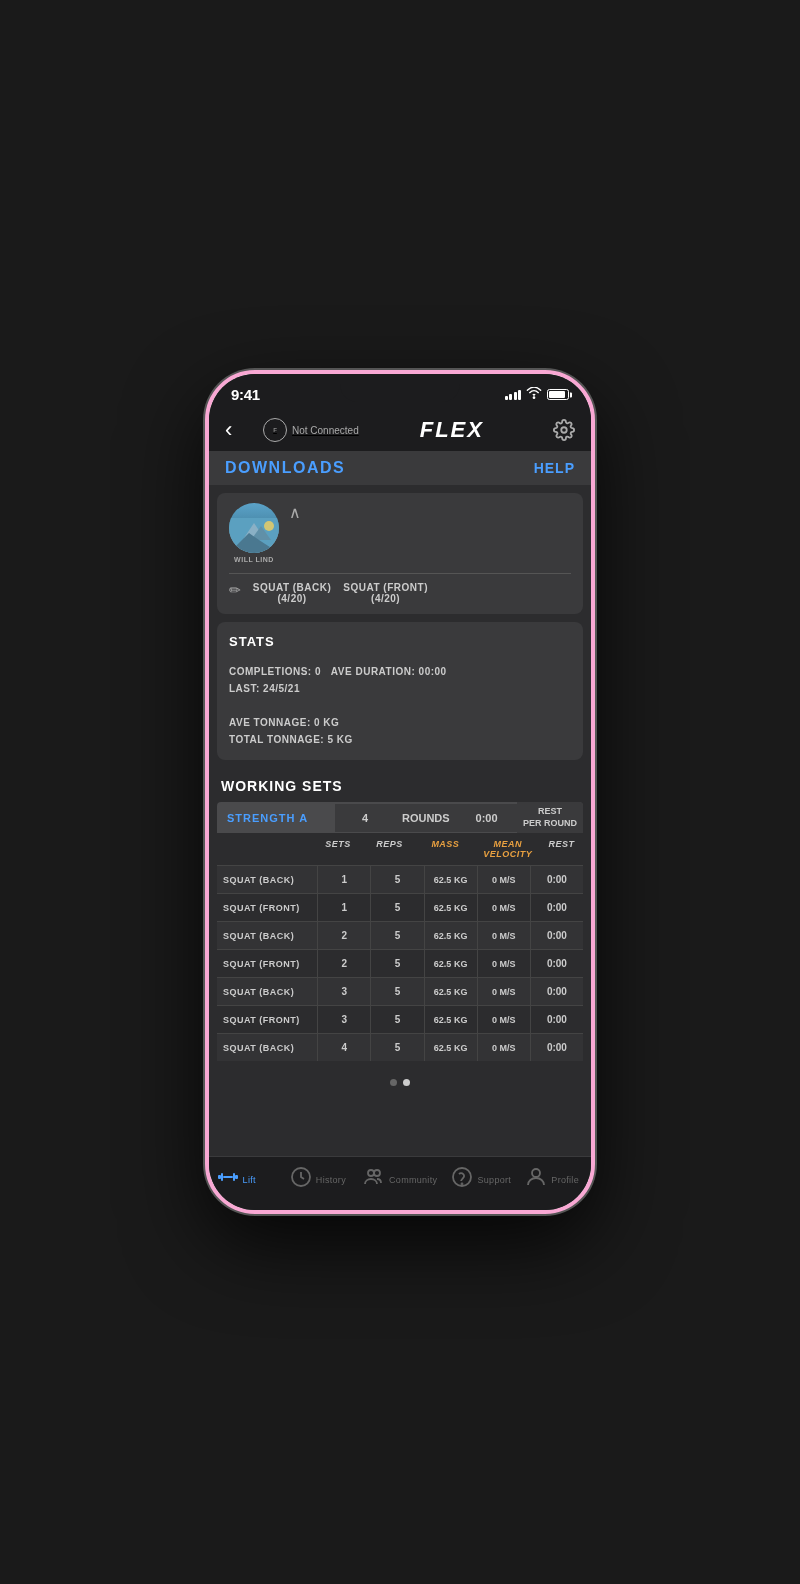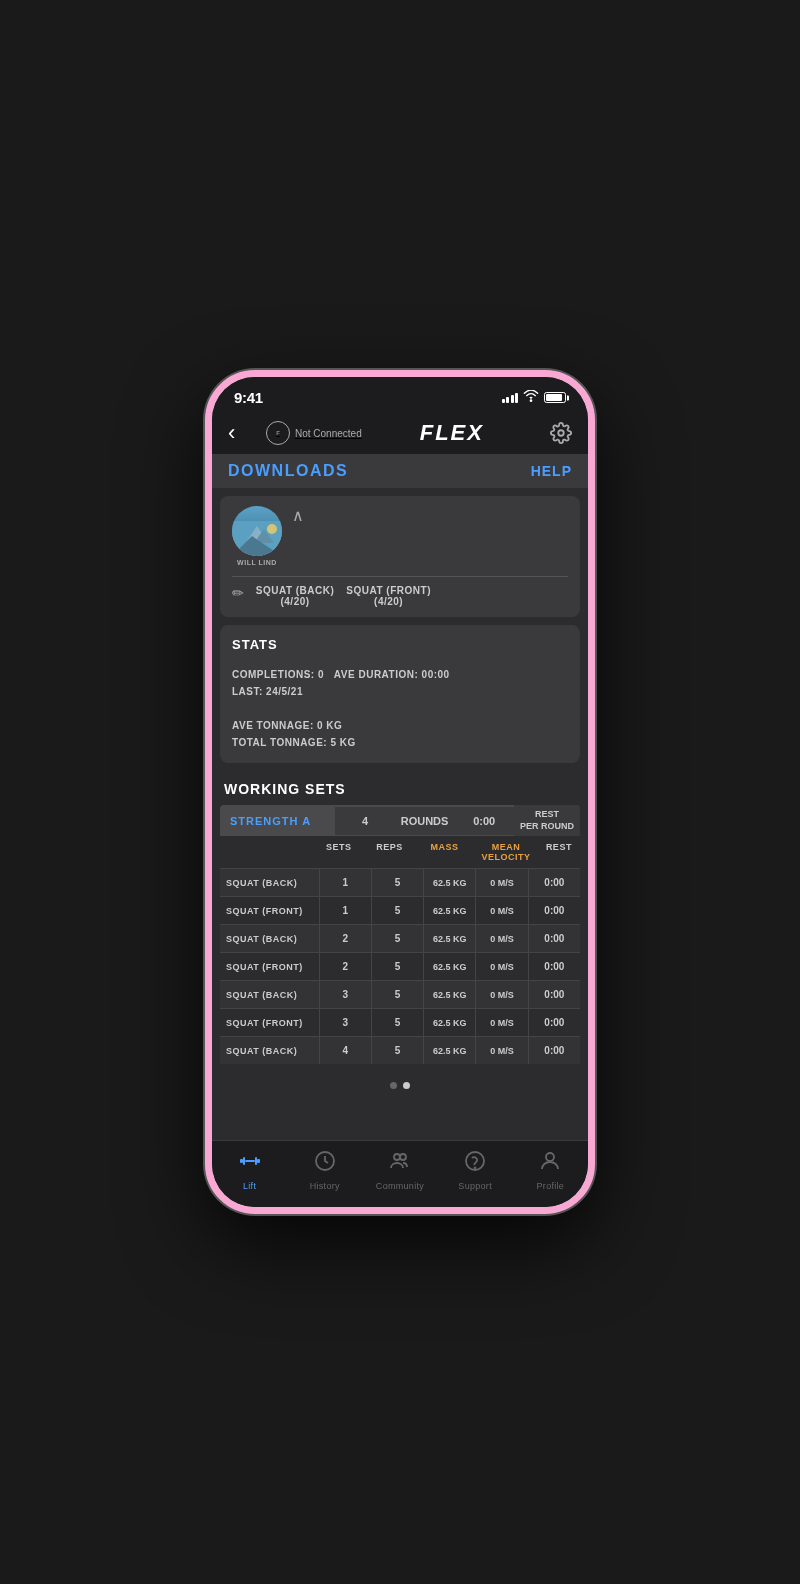--- a/index.html
+++ b/index.html
@@ -9,21 +9,21 @@
       justify-content: center;
       align-items: center;
       min-height: 100vh;
       font-family: -apple-system, BlinkMacSystemFont, 'Helvetica Neue', Arial, sans-serif;
     }
     .phone-frame {
       width: 390px;
       height: 844px;
       background: #ffffff;
       border-radius: 50px;
-      border: 7px solid #f9a8d4;
+      border: 4px solid #f9a8d4;
       overflow: hidden;
       position: relative;
       box-shadow: 0 0 0 2px #555, 0 30px 80px rgba(0,0,0,0.8);
     }
     .phone-screen {
       width: 100%;
       height: 100%;
       background: #2c2c2e;
       overflow: hidden;
       display: flex;
@@ -353,20 +353,21 @@
       text-align: center;
       font-size: 9px;
       font-weight: 700;
       color: #ccc;
       background: #3a3a3c;
       line-height: 1.3;
     }
     .col-headers {
       display: flex;
       background: #2c2c2e;
+      font-style: italic;
     }
     .col-header {
       padding: 6px 4px;
       text-align: center;
       font-size: 9px;
       font-weight: 700;
       color: #ccc;
       letter-spacing: 0.5px;
     }
     .col-header-orange {
@@ -422,21 +423,20 @@
     .bottom-nav {
       background: #1c1c1e;
       display: flex;
       justify-content: space-around;
       padding: 8px 0 16px;
       flex-shrink: 0;
       border-top: 1px solid #3a3a3c;
     }
     .nav-item {
       display: flex;
-      flex-direction: column;
       align-items: center;
       gap: 3px;
       min-width: 60px;
     }
     .nav-icon {
       font-size: 20px;
       color: #666;
     }
     .nav-icon-active {
       color: #4a9eff;

